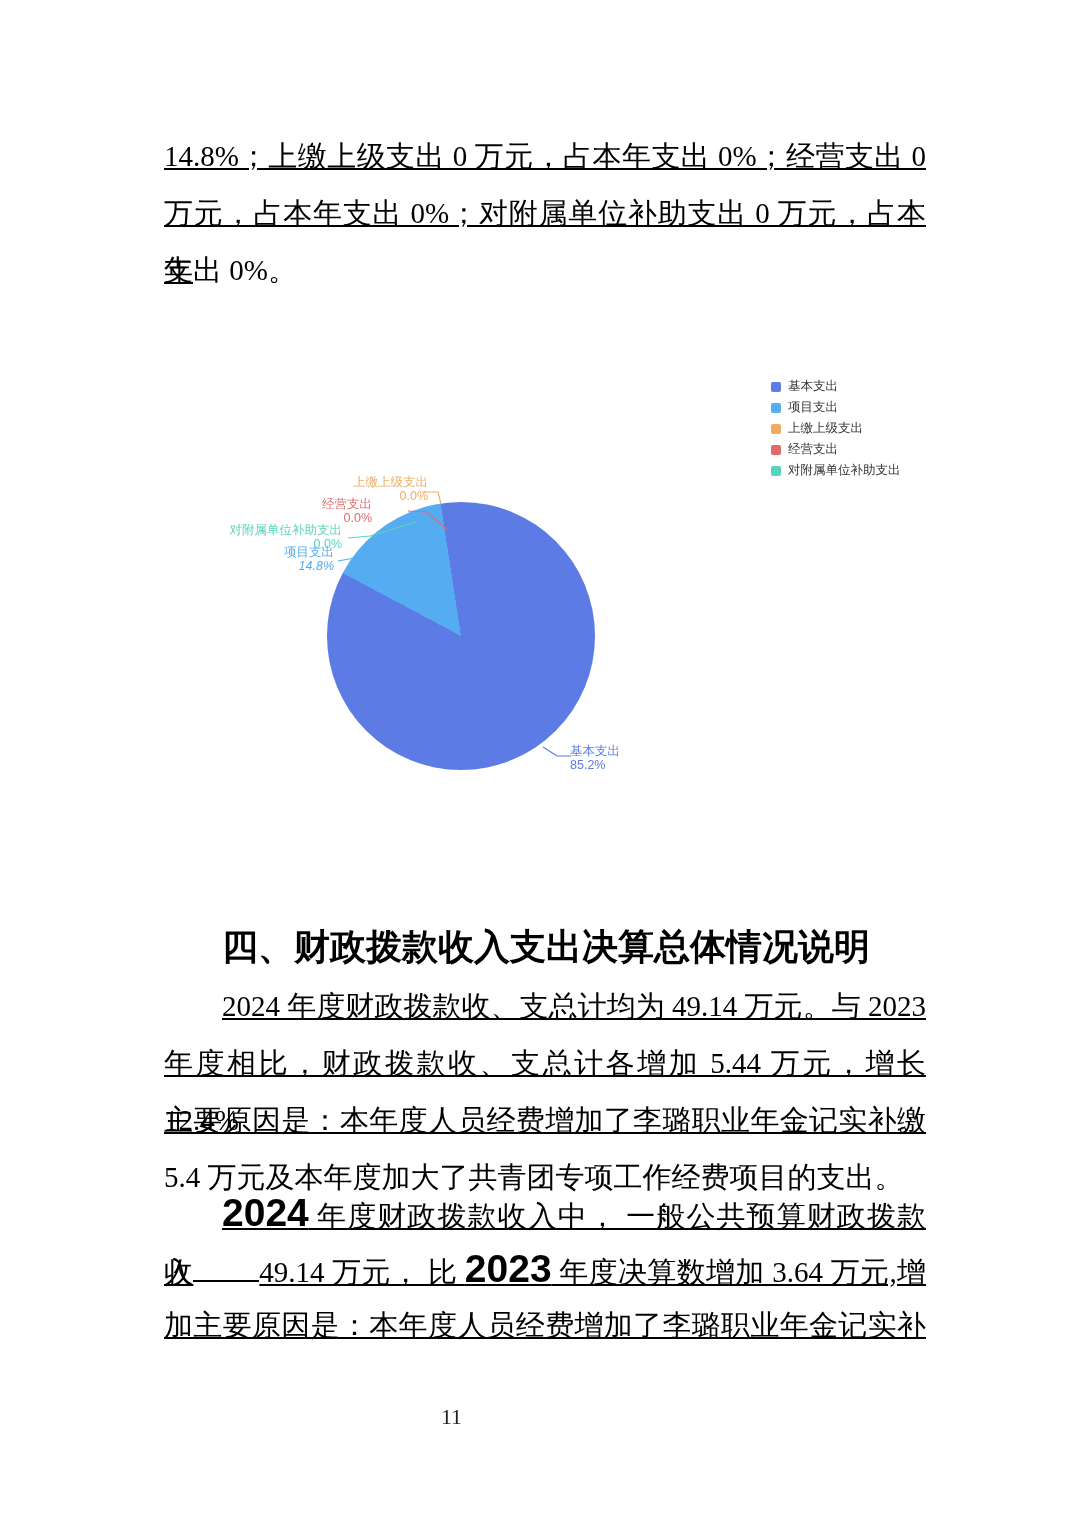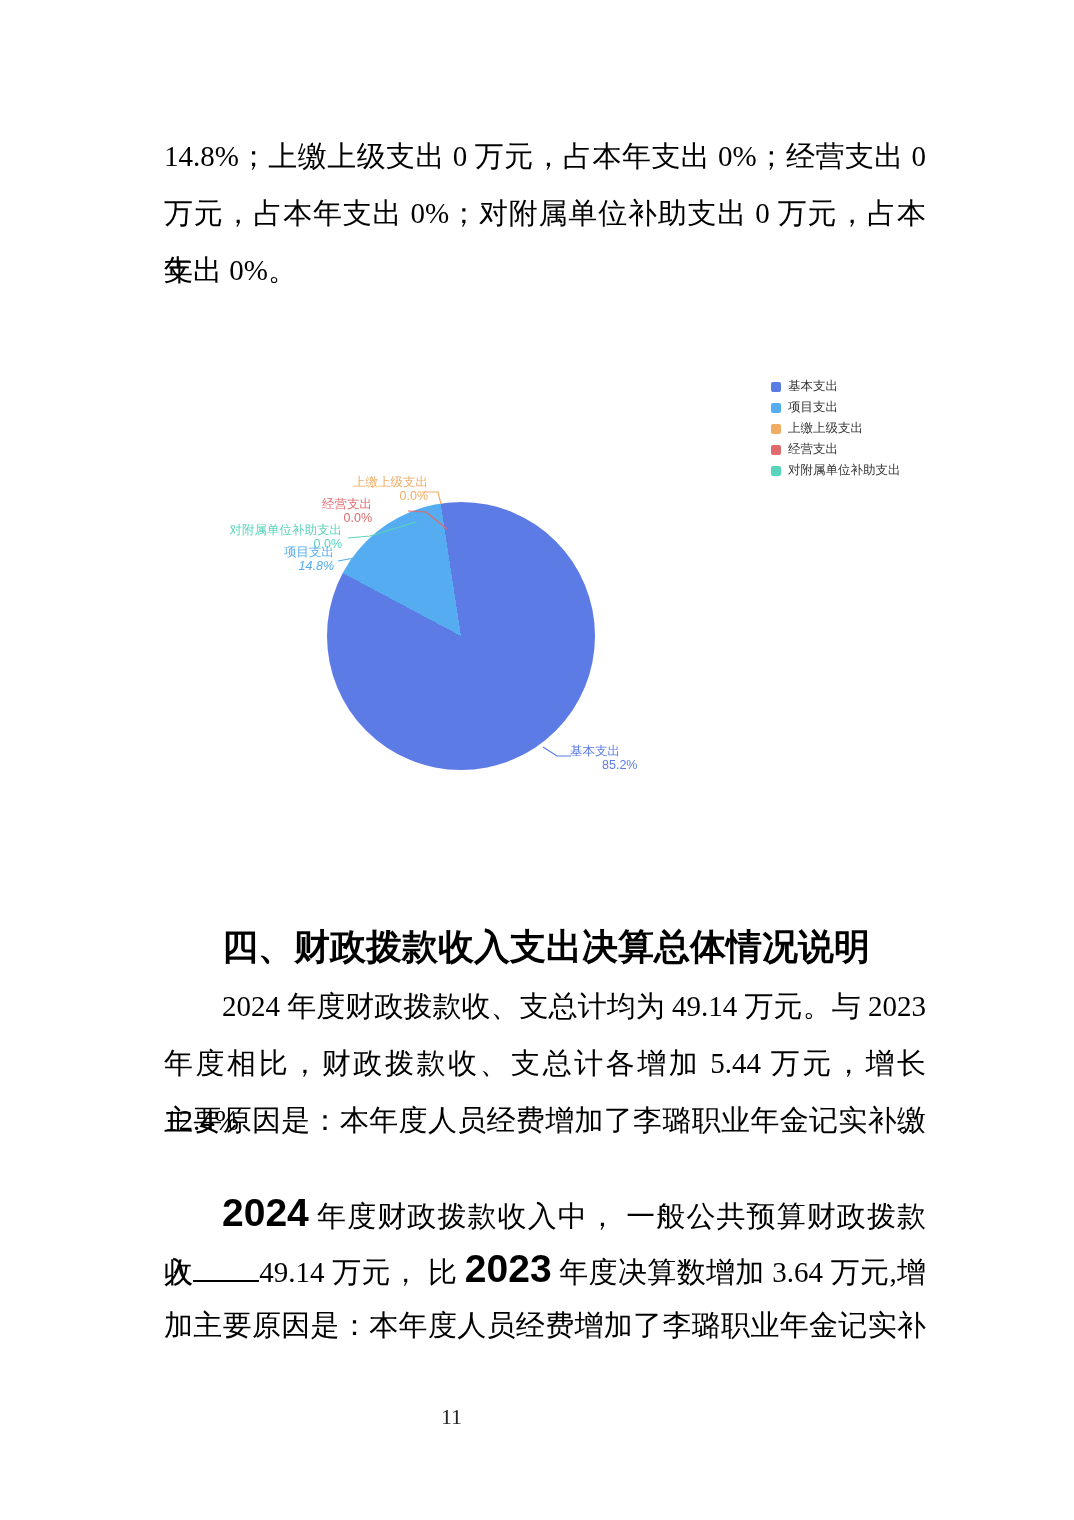--- a/index.html
+++ b/index.html
@@ -8,21 +8,21 @@
     width:1074px;height:1520px;
     background:#ffffff;
     font-family:"Liberation Serif",serif;
     color:#000000;
     overflow:hidden;
   }
   
   .textblock{position:absolute;left:164px;width:762px;font-size:29px;}
   .line{height:57px;line-height:57px;white-space:nowrap;}
   .p2 .line{height:56px;line-height:56px;}
-  .just{white-space:normal;text-align:justify;text-align-last:justify;}
+  .just{white-space:normal;text-align:justify;text-align-last:justify;text-decoration:underline;}
   .indent{text-indent:58px;}
   .fig-caption{
     position:absolute;top:303px;left:0;width:1074px;
     text-align:center;font-size:29px;line-height:44px;
   }
   .section-heading{
     position:absolute;top:922px;left:164px;width:800px;
     font-family:"Liberation Sans",sans-serif;
     font-weight:700;font-size:36px;line-height:50px;
     text-indent:58px;white-space:nowrap;
@@ -120,30 +120,31 @@
     <div class="pie-label left-group" style="left:142px;top:158px;">
       <div style="color: rgb(89, 212, 188);">对附属单位补助支出</div>
       <div style="color: rgb(89, 212, 188);">0.0%</div>
     </div>
     <div class="pie-label left-group" style="left:134px;top:180px;">
       <div style="color: rgb(85, 172, 240);">项目支出</div>
       <div style="color: rgb(85, 172, 240); font-style: italic;">14.8%</div>
     </div>
     <div class="pie-label right-group" style="left:570px;top:379px;">
       <div style="color: rgb(92, 123, 228);">基本支出</div>
-      <div style="color: rgb(92, 123, 228); margin-left: 32px;">85.2%</div>
+      <div style="color: rgb(92, 123, 228);">85.2%</div>
     </div>
   </div>
 
   <div class="section-heading">四、财政拨款收入支出决算总体情况说明</div>
 
   <div class="textblock" style="top:978px;">
     <div class="line just indent">2024 年度财政拨款收、支总计均为 49.14 万元。与 2023</div>
     <div class="line just">年度相比，财政拨款收、支总计各增加 5.44 万元，增长 12.4%。</div>
     <div class="line just">主要原因是：本年度人员经费增加了李璐职业年金记实补缴</div>
+    <div class="line">5.4 万元及本年度加大了共青团专项工作经费项目的支出。</div>
   </div>
 
   <div class="textblock p2" style="top:1185px;">
     <div class="line just indent">
       <span class="byear">2024</span><span> 年度财政拨款收入中， 一般公共预算财政拨款收</span>
     </div>
     <div class="line just">
       <span>入</span><span class="uline"></span><span>49.14 万元， 比 </span><span class="byear">2023</span><span> 年度决算数增加 3.64 万元,增</span>
     </div>
     <div class="line just">加主要原因是：本年度人员经费增加了李璐职业年金记实补</div>

